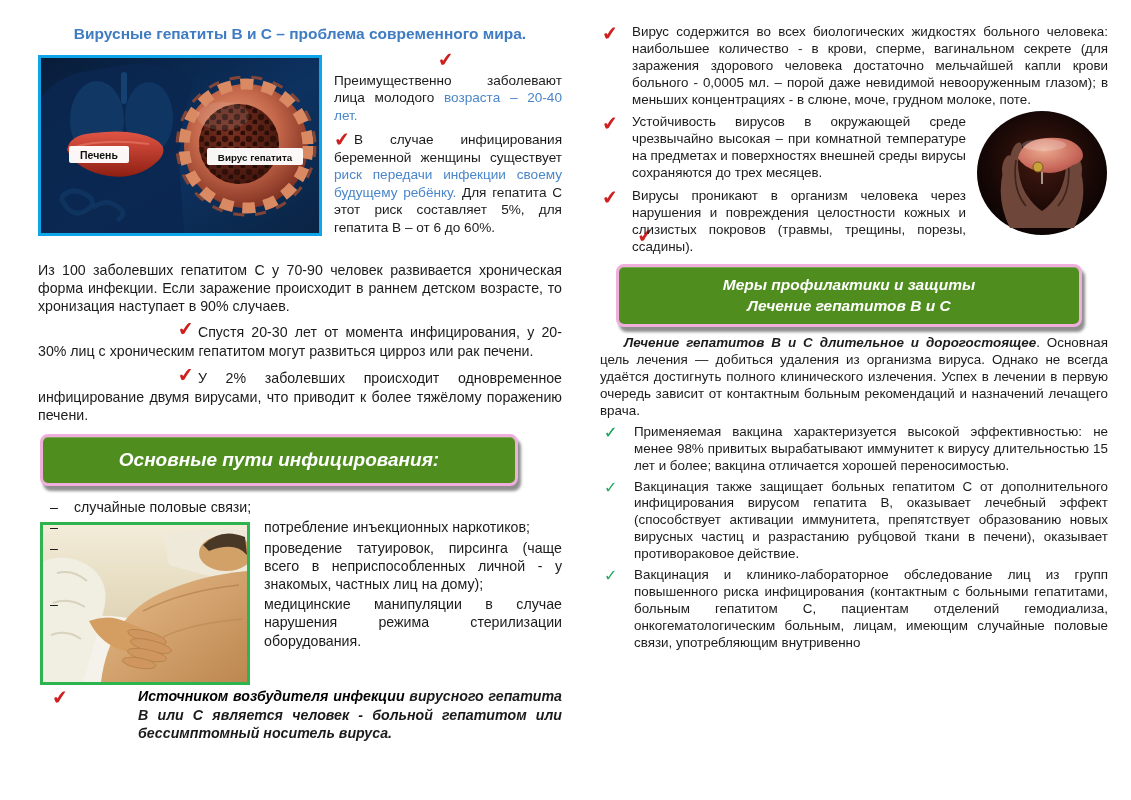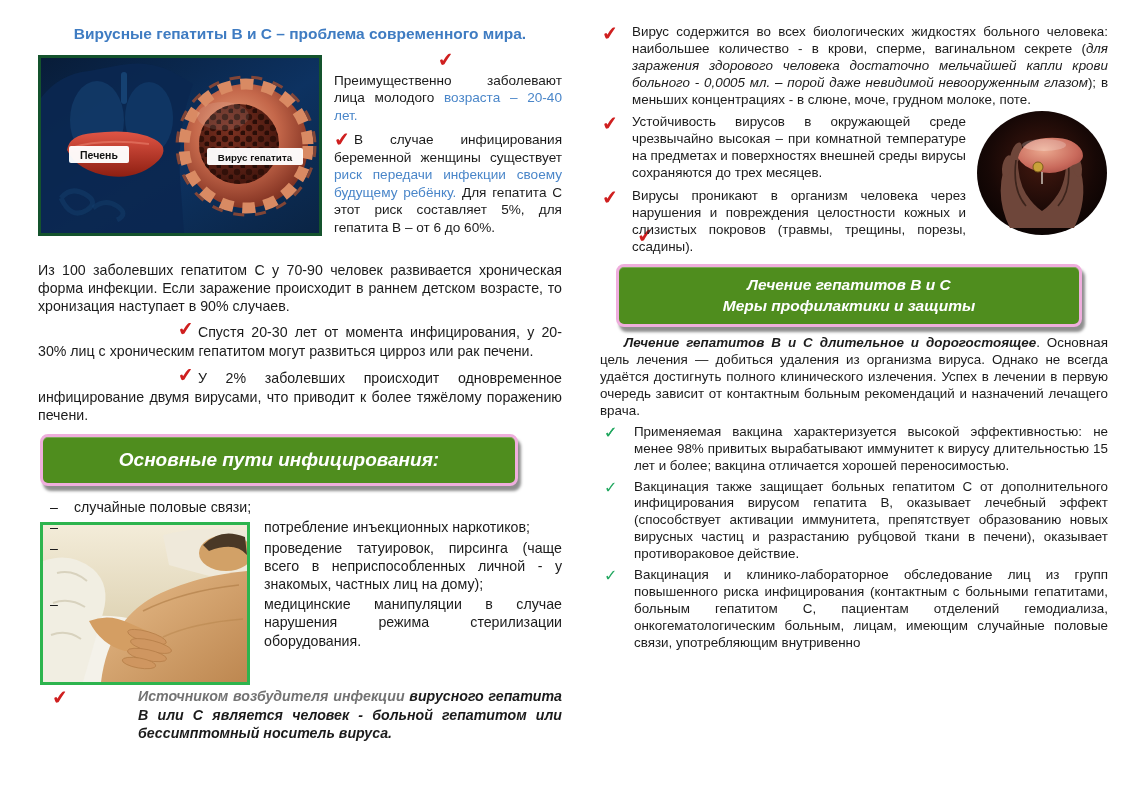--- a/index.html
+++ b/index.html
@@ -7,37 +7,37 @@
         font-family:"Liberation Sans","DejaVu Sans",sans-serif;color:#1b1b1b;}
   .col{position:absolute;top:24px;}
   .col-left{left:38px;width:524px;font-size:14.2px;line-height:1.28;}
   .col-right{left:600px;width:508px;font-size:13.4px;line-height:1.26;}
   p{margin:0;}
   .justify{text-align:justify;}
   .mt6{margin-top:6px;} .mt8{margin-top:8px;}
 
   .doc-title{color:#3f7cc2;font-weight:bold;font-size:15.5px;text-align:center;margin:0 0 9px 0;}
   .blue{color:#4a86c9;}
-  .blue-bold-it{color:#737373;font-weight:bold;font-style:italic;}
+  .blue-bold-it{color:#000000;font-weight:bold;font-style:italic;}
   .bold-it{font-weight:bold;font-style:italic;}
-  .it{font-style:italic;}
+  .it{}
 
   .chk{color:#cf1f1f;font-weight:bold;font-size:19px;line-height:1;display:inline-block;
        transform:rotate(-6deg);margin-right:4px;vertical-align:-2px;}
   .chk-abs{position:absolute;left:2px;top:0;}
   .hang{position:relative;padding-left:32px;}
   .gchk{color:#21a75f;font-weight:bold;font-size:16px;line-height:1;}
 
   .banner{background:#4f8d1e;border:3px solid #efaedd;border-radius:8px;
           box-shadow:3px 5px 3px #8f8f8f, inset 0 1px 0 rgba(255,255,255,.25);
           color:#ffffff;font-weight:bold;font-style:italic;text-align:center;}
   .banner-left{margin:10px 44px 12px 2px;padding:11px 6px;font-size:19px;}
   .banner-right{clear:both;margin:8px 26px 8px 16px;padding:8px 6px;font-size:15.5px;line-height:1.35;}
 
-  .hero-img{float:left;width:278px;height:175px;border:3px solid #14532d;margin:2px 12px 4px 0;
+  .hero-img{float:left;width:278px;height:175px;border:3px solid #0ea5e9;margin:2px 12px 4px 0;
             background:#081c38;}
   .photo-img{float:left;width:204px;height:157px;border:3px solid #2db44e;margin:4px 14px 2px 2px;
              background:#e9dfc8;}
   .circle-img{float:right;width:132px;height:126px;margin:2px 0 4px 10px;}
   .hero-img svg,.photo-img svg,.circle-img svg{display:block;}
 
   .wrapzone p{font-size:13.6px;}
   .fact3{clear:left;text-indent:300px;}
   .indent1{text-indent:70px;position:relative;}
   .route{position:relative;padding-left:36px;margin-top:2px;}
@@ -234,22 +234,22 @@
 
     <p class="justify hang mt6">
       <span class="chk chk-abs">✔</span><span>Устойчивость вирусов в окружающей среде чрезвычайно высокая – при комнатной температуре на предметах и поверхностях внешней среды вирусы сохраняются до трех месяцев.</span>
     </p>
 
     <p class="justify hang mt6">
       <span class="chk chk-abs">✔</span><span>Вирусы проникают в организм человека через нарушения и повреждения целостности кожных и слизистых покровов (травмы, трещины, порезы, ссадины).</span>
     </p>
 
     <div class="banner banner-right">
+      <div>Меры профилактики и защиты</div>
       <div>Лечение гепатитов В и С</div>
-      <div>Меры профилактики и защиты</div>
     </div>
 
     <p class="justify treat">
       <span class="bold-it">Лечение гепатитов В и С длительное и дорогостоящее</span><span>. Основная цель лечения — добиться удаления из организма вируса. Однако не всегда удаётся достигнуть полного клинического излечения. Успех в лечении в первую очередь зависит от контактным больным рекомендаций и назначений лечащего врача.</span>
     </p>
 
     <div>
       <p class="justify vitem">
         <span class="gchk chk-abs">✓</span>
       </p>

